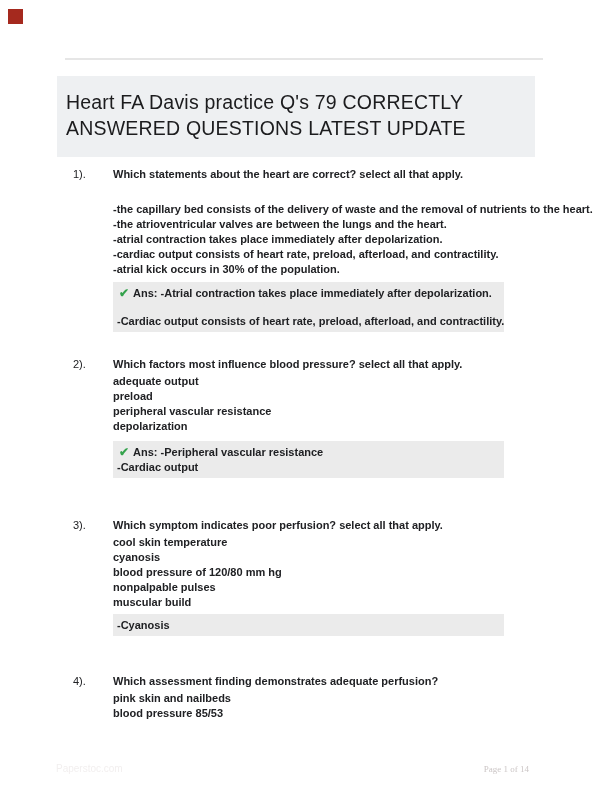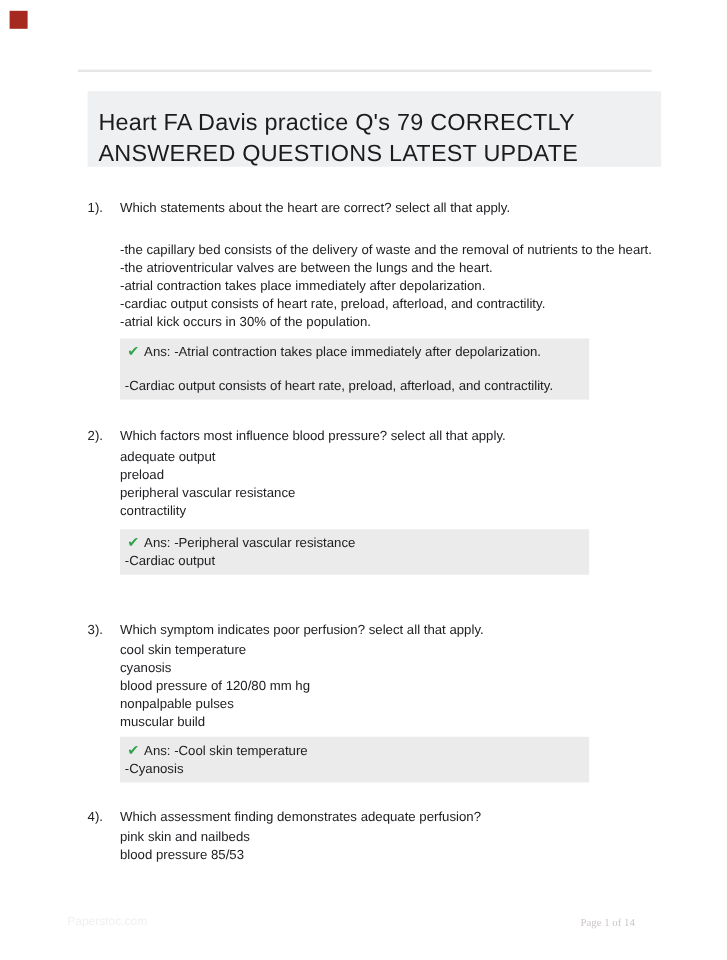--- a/index.html
+++ b/index.html
@@ -3,27 +3,27 @@
 <meta charset="utf-8">
 <style>
   html,body{margin:0;padding:0;background:#ffffff;}
   .page{
     position:relative;width:606px;height:800px;background:#ffffff;overflow:hidden;
     font-family:"Liberation Sans",sans-serif;color:var(--text_dark,#202124);
   }
   .corner{position:absolute;left:8px;top:9px;width:15px;height:15px;background:var(--corner_red,#a5291e);}
   .divider{position:absolute;left:65px;top:58px;width:478px;height:2px;background:var(--divider,#e6e6e6);}
   .title-block{
-    position:absolute;left:73px;top:76px;width:478px;height:63px;box-sizing:border-box;
+    position:absolute;left:57px;top:76px;width:478px;height:81px;box-sizing:border-box;
     background:var(--title_block_bg,#eef0f2);padding:13px 8px 0 9px;
   }
   .title-line{display:block;font-size:19.5px;line-height:26px;font-weight:500;color:#1c1c1e;letter-spacing:.2px;}
   .q{position:absolute;left:73px;right:20px;font-size:11px;line-height:15px;letter-spacing:0;}
   .qnum{position:absolute;left:0;top:0;}
-  .qbody{margin-left:27px;}
+  .qbody{margin-left:40px;font-weight:bold;}
   .qtext,.opt{white-space:nowrap;}
   .opts{margin-top:2px;}
   .opts.gap{margin-top:20px;}
   .ansbox{
     width:391px;box-sizing:border-box;background:var(--answer_box_bg,#ebebeb);
     padding:4px 8px 3px 4px;
   }
   .ansline{line-height:15px;white-space:nowrap;}
   .ans-gap{height:13px;}
   .check{color:var(--accent_green,#34a24c);font-size:12px;margin:0 4px 0 2px;}
@@ -68,21 +68,21 @@
   </section>
 
   <section class="q" style="top:357px">
     <div class="qnum">2).</div>
     <div class="qbody">
       <div class="qtext">Which factors most influence blood pressure? select all that apply.</div>
       <div class="opts">
         <div class="opt">adequate output</div>
         <div class="opt">preload</div>
         <div class="opt">peripheral vascular resistance</div>
-        <div class="opt">contractility</div>
+        <div class="opt">depolarization</div>
       </div>
       <div class="ansbox" style="margin-top:7px">
         <div class="ansline">
           <span class="check">✔</span><span>Ans: -Peripheral vascular resistance</span>
         </div>
         <div class="ansline">-Cardiac output</div>
       </div>
     </div>
   </section>
 
@@ -91,23 +91,20 @@
     <div class="qbody">
       <div class="qtext">Which symptom indicates poor perfusion? select all that apply.</div>
       <div class="opts">
         <div class="opt">cool skin temperature</div>
         <div class="opt">cyanosis</div>
         <div class="opt">blood pressure of 120/80 mm hg</div>
         <div class="opt">nonpalpable pulses</div>
         <div class="opt">muscular build</div>
       </div>
       <div class="ansbox" style="margin-top:4px">
-        <div class="ansline">
-          <span class="check">✔</span><span>Ans: -Cool skin temperature</span>
-        </div>
         <div class="ansline">-Cyanosis</div>
       </div>
     </div>
   </section>
 
   <section class="q" style="top:674px">
     <div class="qnum">4).</div>
     <div class="qbody">
       <div class="qtext">Which assessment finding demonstrates adequate perfusion?</div>
       <div class="opts">

